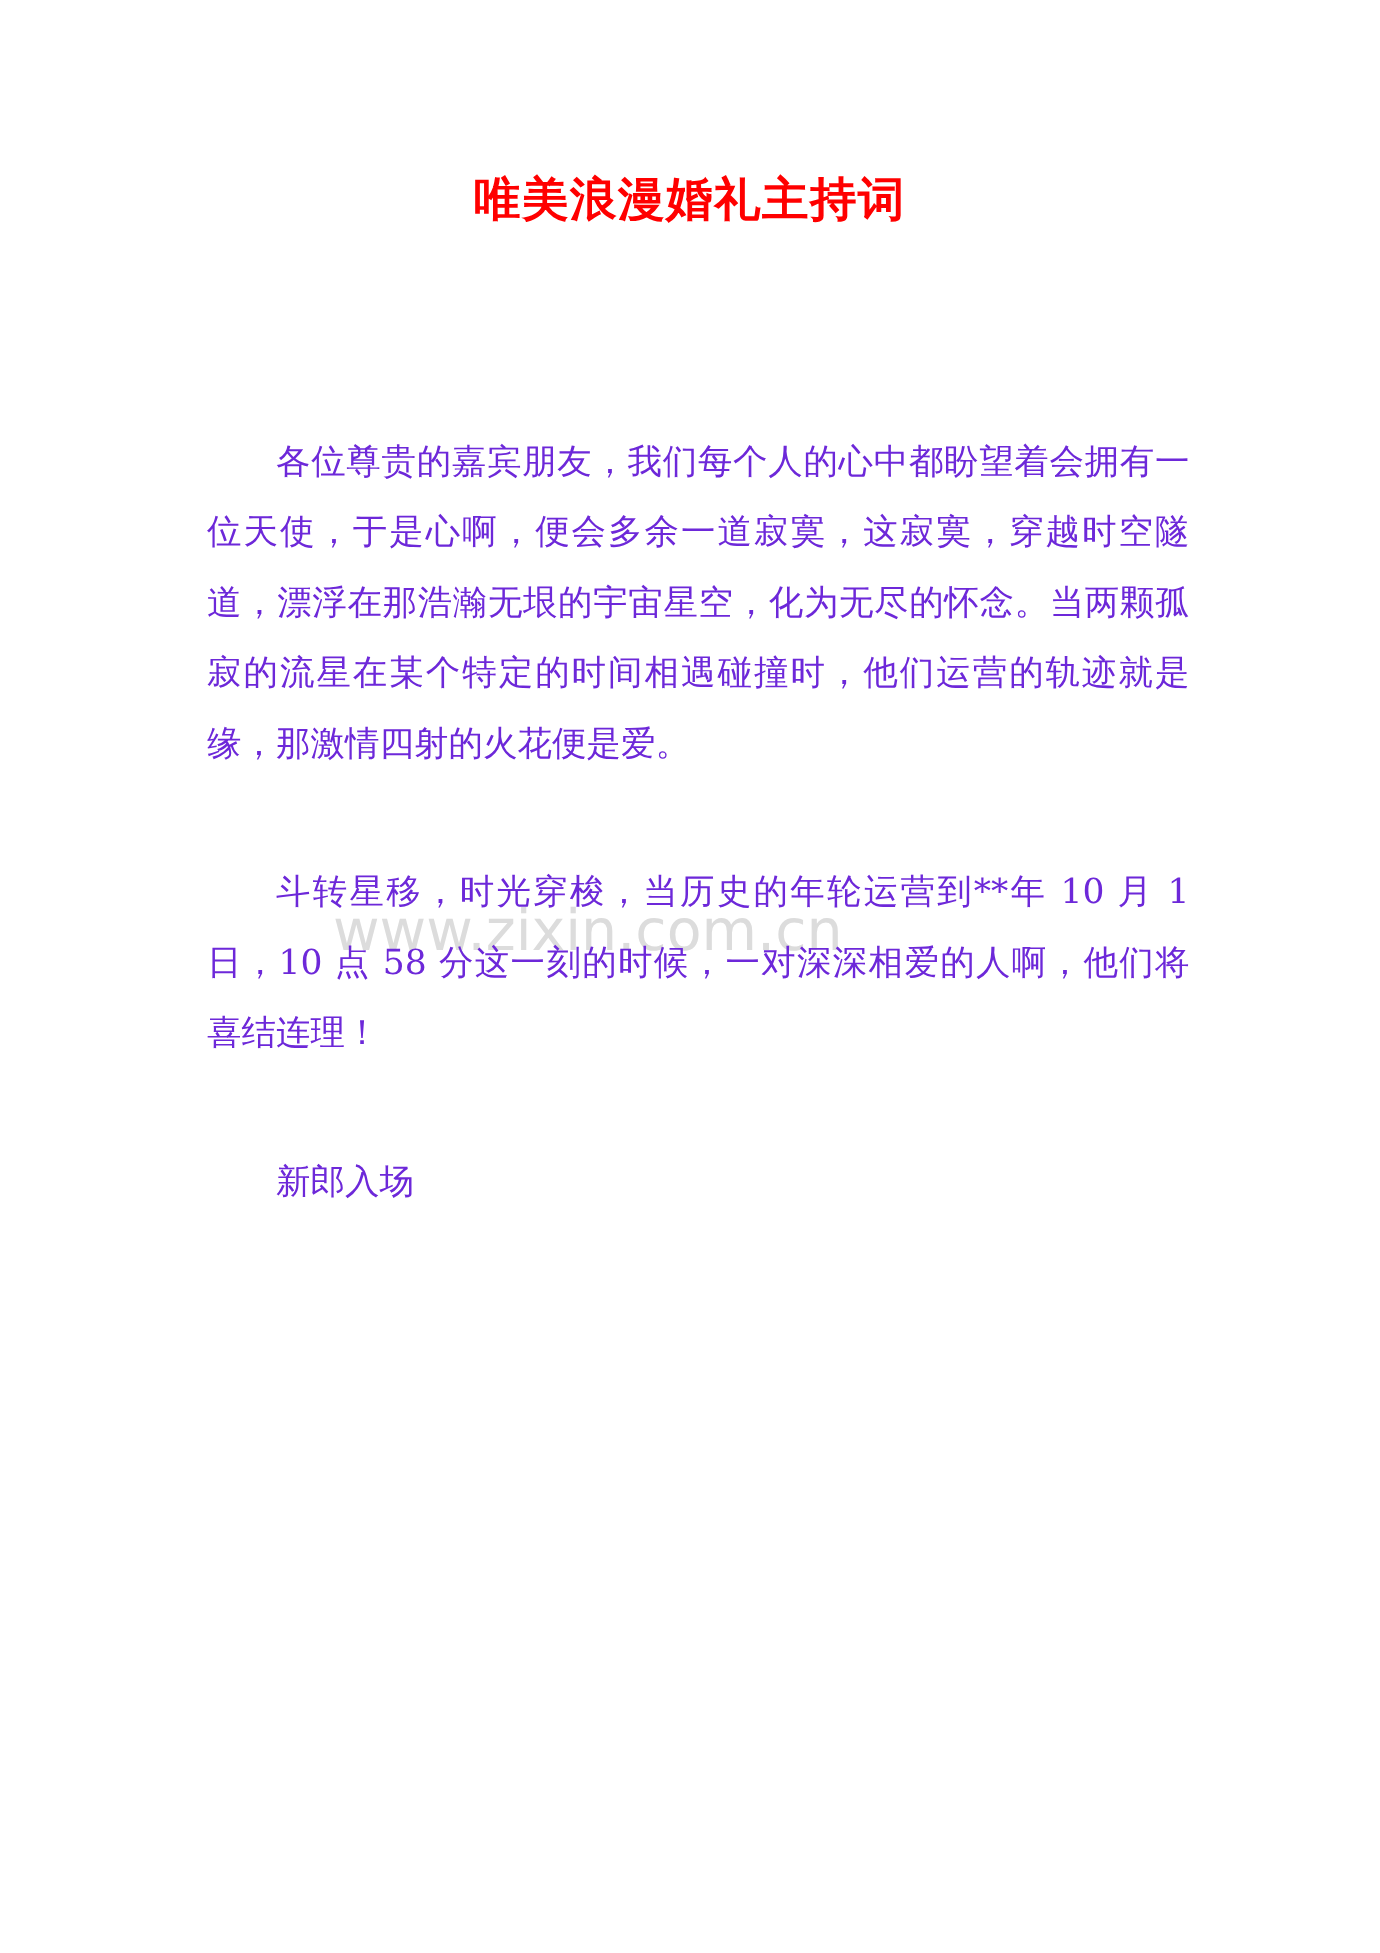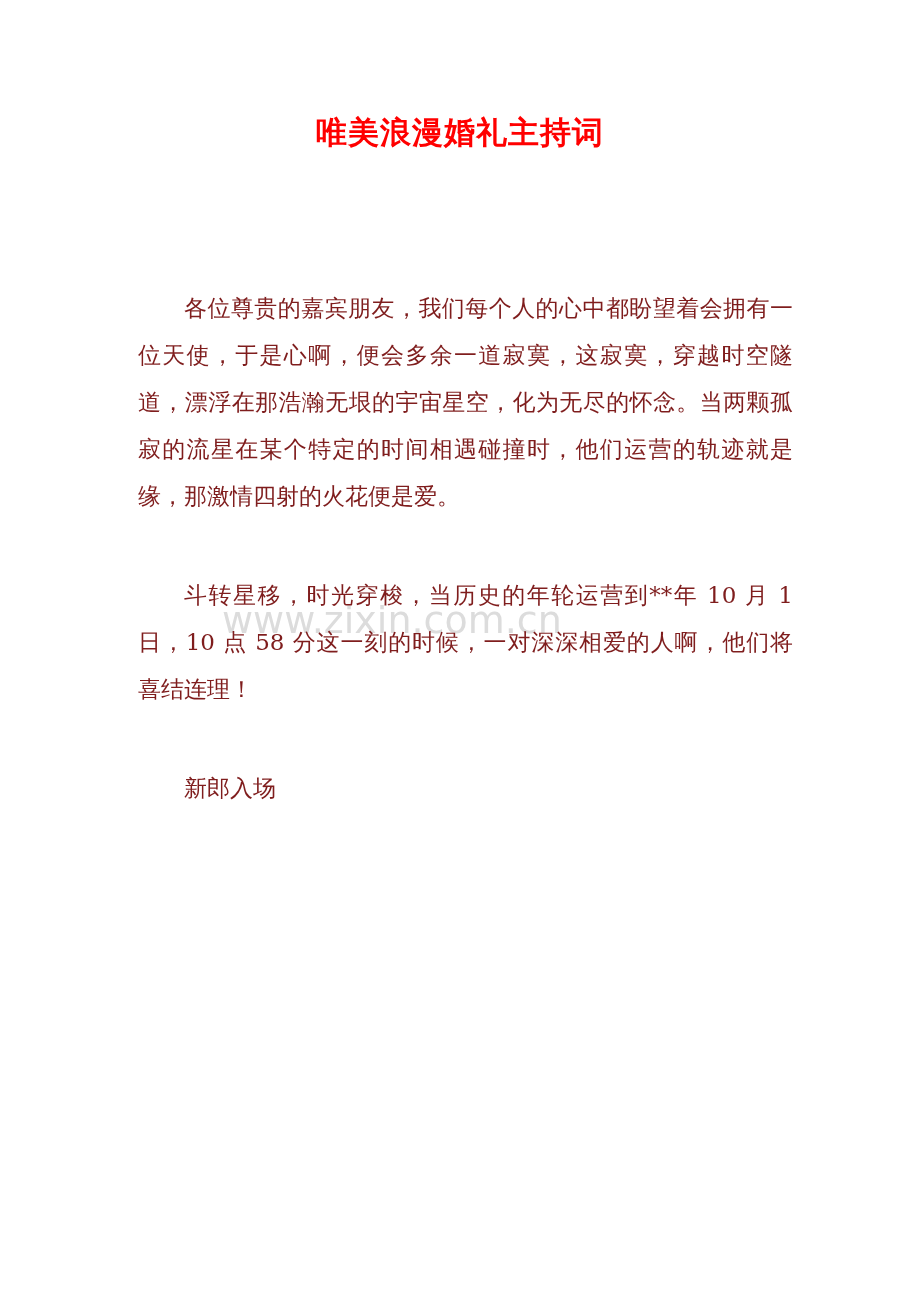--- a/index.html
+++ b/index.html
@@ -51,21 +51,21 @@
     position: absolute;
     top: 285px;
     left: 138px;
     width: 655px;
     z-index: 1;
   }
   .doc-body p {
     margin: 0 0 52px 0;
     font-size: 23px;
     line-height: 47px;
-    color: #7f1d1d;
+    color: #6d28d9;
     text-align: justify;
     text-justify: inter-ideograph;
     text-indent: 2em;
     font-family: "DejaVu Serif", "Liberation Serif", serif;
   }
 </style>
 </head>
 <body>
 
 <div class="page">

